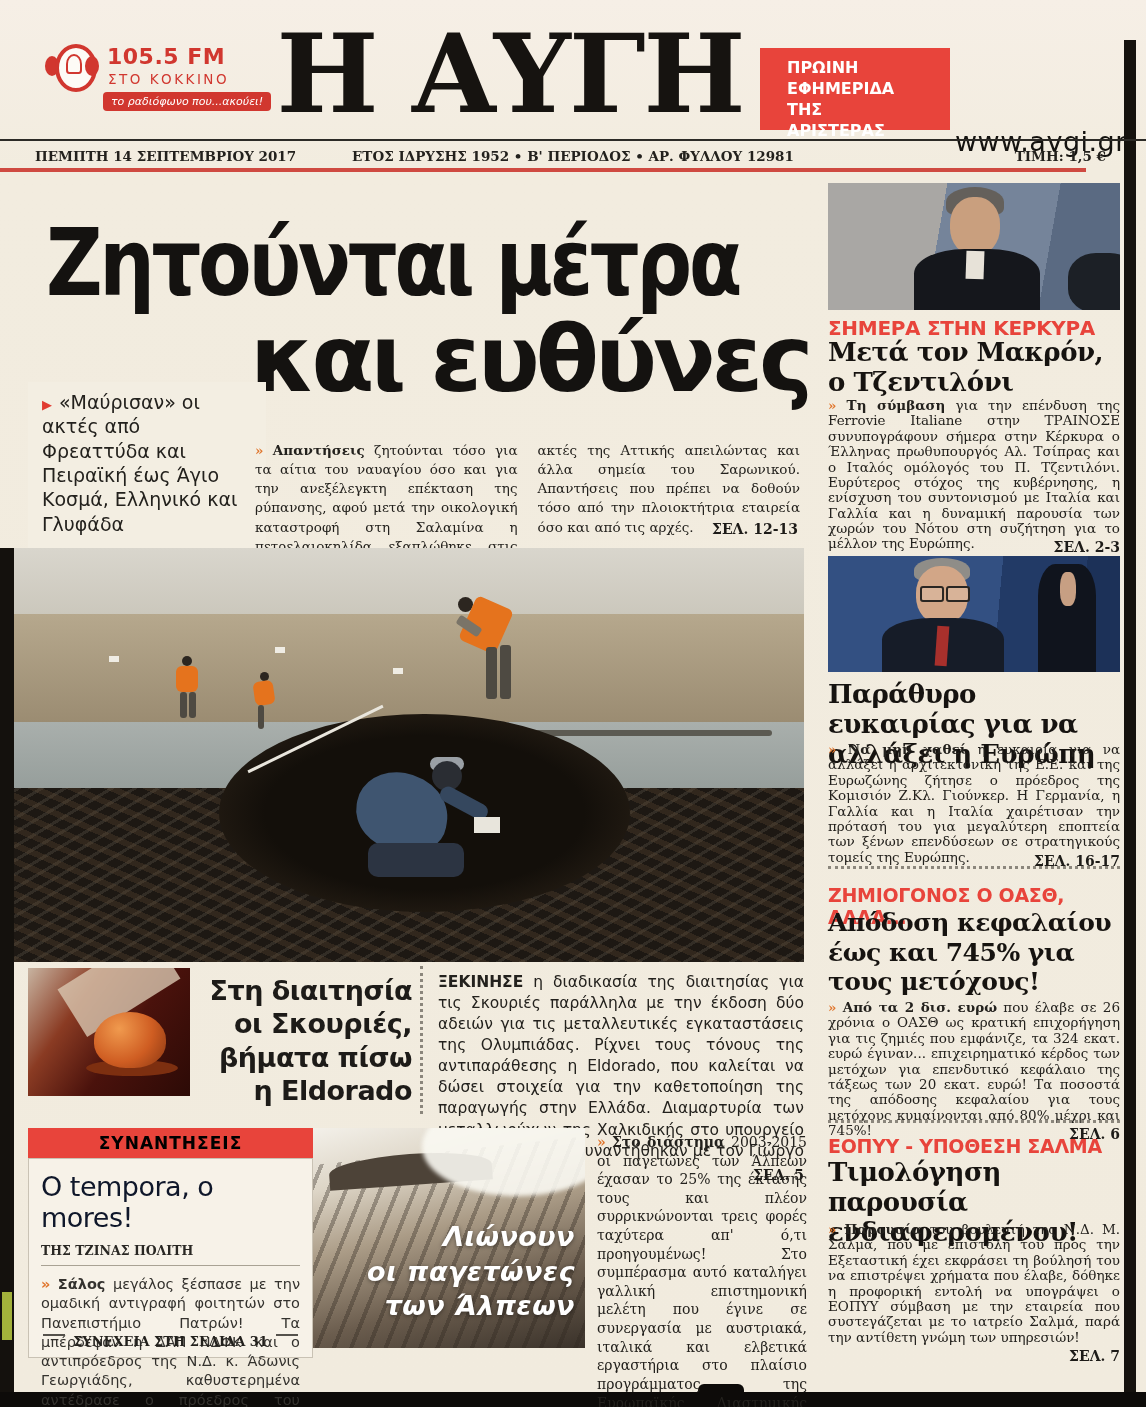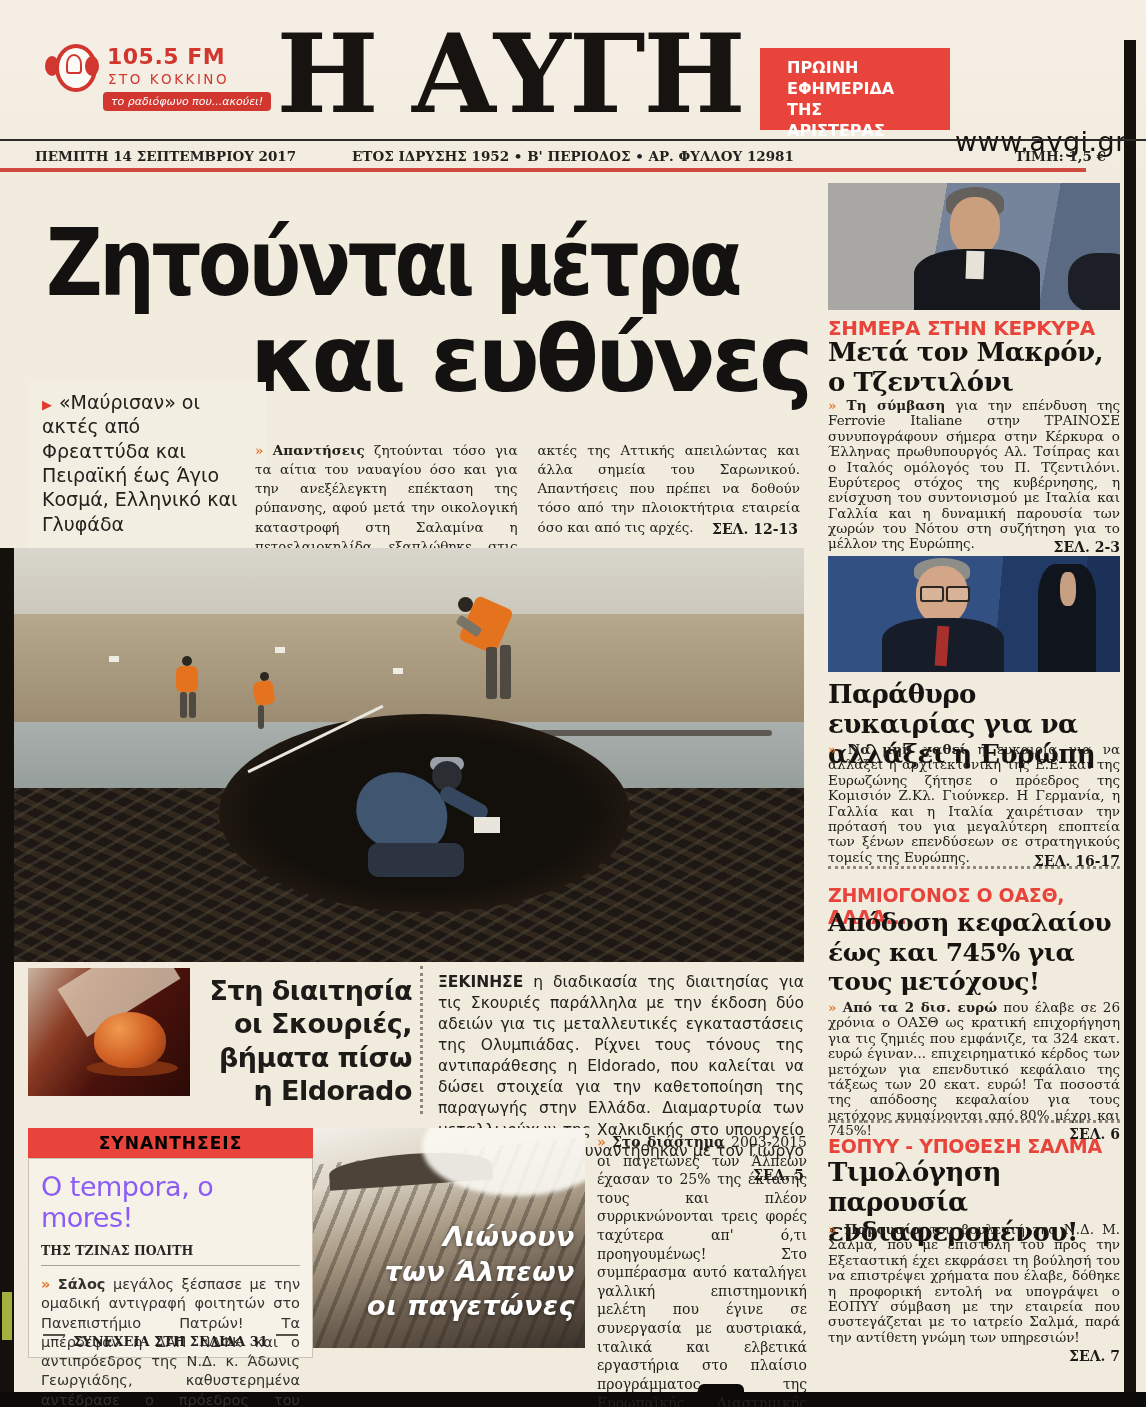--- a/index.html
+++ b/index.html
@@ -97,21 +97,21 @@
   .sk-head{left:196px;top:974px;width:216px;text-align:right;font-size:27px;font-weight:bold;
     line-height:1.24;color:#1d1b18;letter-spacing:-.5px;}
   .sk-divider{left:420px;top:966px;width:0;height:148px;border-left:3px dotted #8b867c;}
   .sk-body{left:438px;top:972px;width:366px;font-size:15.5px;line-height:1.36;color:#23211d;text-align:justify;}
   .pageref{font-family:"DejaVu Serif",serif;font-weight:bold;font-size:14px;color:#1d1b18;float:right;margin-top:4px;}
 
   
   .meet-label{left:28px;top:1128px;width:285px;height:30px;background:#e8443b;color:#000000;
     font-weight:bold;font-size:17px;text-align:center;line-height:30px;letter-spacing:1px;}
   .meet-box{left:28px;top:1158px;width:285px;height:200px;background:#f7f2e8;border:1px solid #c9c2b4;box-sizing:border-box;padding:10px 12px;}
-  .meet-head{font-size:27px;color:#8b5cf6;letter-spacing:-.5px;margin:2px 0 10px 0;font-weight:normal;}
+  .meet-head{font-size:27px;color:#0f172a;letter-spacing:-.5px;margin:2px 0 10px 0;font-weight:normal;}
   .meet-byline{font-family:"DejaVu Serif",serif;font-weight:bold;font-size:12.5px;color:#2a2824;
     border-bottom:1px solid #a9a294;padding-bottom:7px;margin-bottom:9px;}
   .meet-body{font-size:14.5px;line-height:1.33;color:#34322e;text-align:justify;}
   .meet-footer{position:absolute;left:0;bottom:8px;width:100%;display:flex;align-items:flex-start;justify-content:center;gap:8px;
     font-family:"DejaVu Serif",serif;font-weight:bold;font-size:13px;color:#23211d;}
   .meet-footer .dash{width:22px;height:2px;background:#55524c;}
 
   
   .glacier-photo{left:313px;top:1128px;width:272px;height:220px;overflow:hidden;
     background:linear-gradient(165deg,#f3f0e9 0%,#ddd5c6 22%,#ab9c87 45%,#6b5d4e 72%,#3a322a 100%);}
@@ -267,22 +267,22 @@
       <span class="dash"></span>
     </div>
   </div>
 
   <div class="abs glacier-photo photo">
     <div class="gl-streaks"></div>
     <div class="gl-ridge"></div>
     <div class="gl-cloud"></div>
     <div class="gl-overlay">
       <div>Λιώνουν</div>
+      <div>οι παγετώνες</div>
       <div>των Άλπεων</div>
-      <div>οι παγετώνες</div>
     </div>
   </div>
   <p class="abs gl-body" style="margin:0;">
     <span class="chev">»</span>
     <b>Στο διάστημα</b>
     <span>2003-2015 οι παγετώνες των Άλπεων έχασαν το 25% της έκτασής τους και πλέον συρρικνώνονται τρεις φορές ταχύτερα απ' ό,τι προηγουμένως! Στο συμπέρασμα αυτό καταλήγει γαλλική επιστημονική μελέτη που έγινε σε συνεργασία με αυστριακά, ιταλικά και ελβετικά εργαστήρια στο πλαίσιο προγράμματος της Ευρωπαϊκής Διαστημικής Υπηρεσίας.</span>
     
   </p>
 
   <div class="abs pg photo">

